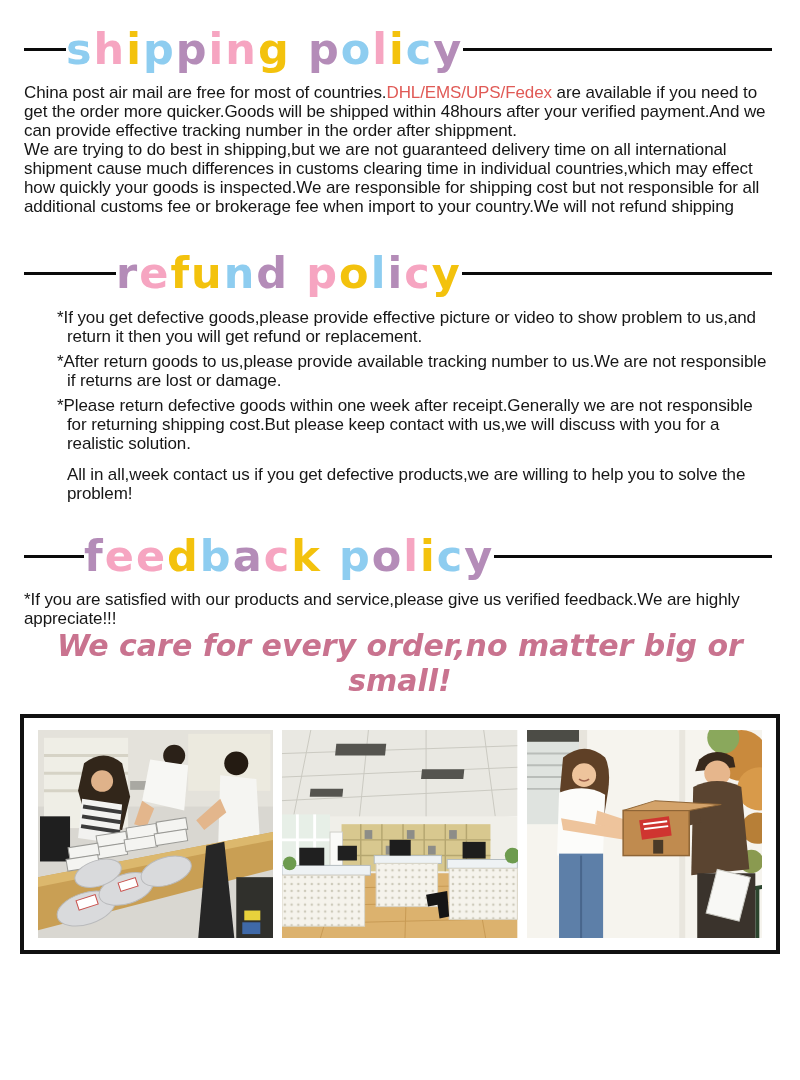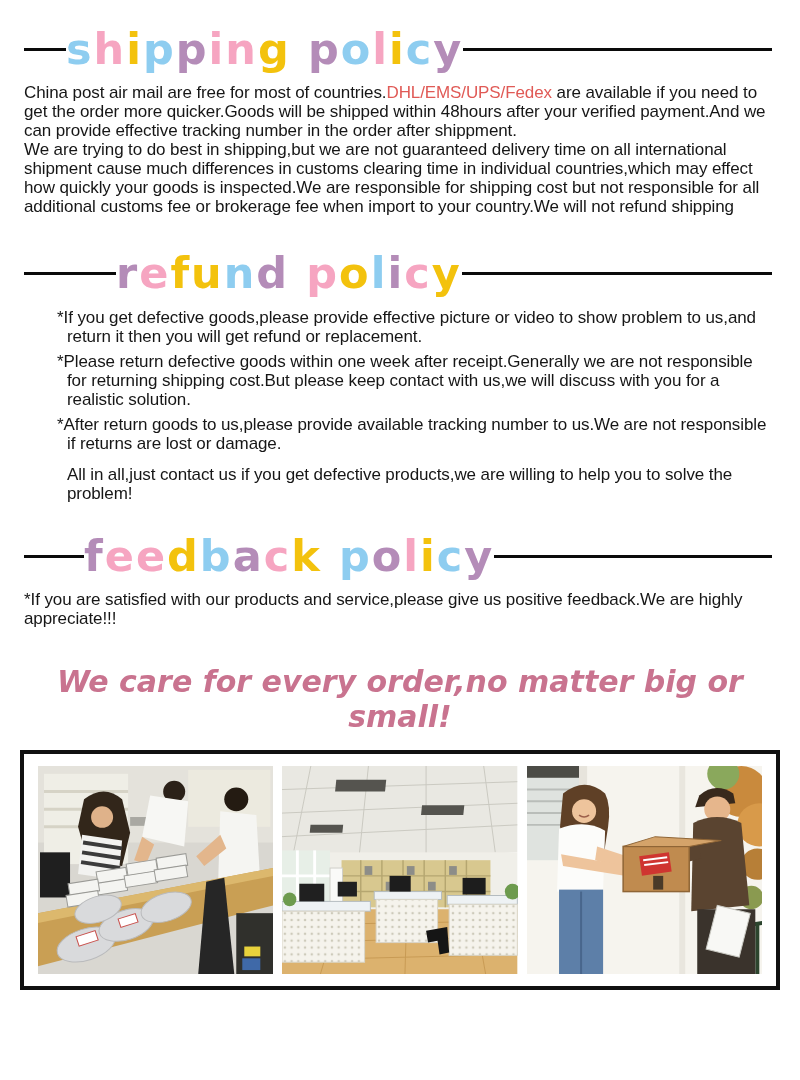--- a/index.html
+++ b/index.html
@@ -31,21 +31,21 @@
   p{margin:0;}
   .shipping-block{margin-top:10px;}
   .red{color:var(--red,#e05a56);}
   .bullets{margin-top:10px;margin-left:33px;}
   .bullet{padding-left:10px;text-indent:-10px;margin-top:6px;}
   .closing{margin-top:12px;padding-left:10px;}
   .fb-item{margin-top:10px;}
 
   
   .tagline{
-    margin-top:36px;text-align:center;
+    text-align:center;
     font-family:"DejaVu Sans",sans-serif;
     font-style:italic;font-weight:800;
     font-size:30px;letter-spacing:0;
     color:var(--tagline,#c9738f);
   }
 
   
   .photo-panel{
     margin-top:16px;margin-left:-4px;margin-right:-4px;
     border:4px solid #111;background:#fff;
@@ -72,34 +72,34 @@
   </section>
 
   <section>
     <div class="h-row second">
       <span class="rule rule-refund-l"></span>
       <h1 class="bubble"><span style="color: rgb(180, 140, 184);">r</span><span style="color: rgb(246, 165, 193);">e</span><span style="color: rgb(243, 194, 13);">f</span><span style="color: rgb(243, 194, 13);">u</span><span style="color: rgb(142, 205, 240);">n</span><span style="color: rgb(180, 140, 184);">d</span><span style="width: 0.4em;"> </span><span style="color: rgb(246, 165, 193);">p</span><span style="color: rgb(243, 194, 13);">o</span><span style="color: rgb(142, 205, 240);">l</span><span style="color: rgb(180, 140, 184);">i</span><span style="color: rgb(246, 165, 193);">c</span><span style="color: rgb(243, 194, 13);">y</span></h1>
       <span class="rule grow"></span>
     </div>
     <div class="body-text bullets">
       <p class="bullet">*If you get defective goods,please provide effective picture or video to show problem to us,and  return it then you will get refund or replacement.</p>
+      <p class="bullet">*After return goods to us,please provide available tracking number to us.We are not responsible if returns are lost or damage.</p>
       <p class="bullet">*Please return defective goods within one week after receipt.Generally we are not responsible for returning shipping cost.But please keep contact with us,we will discuss with you for a realistic solution.</p>
-      <p class="bullet">*After return goods to us,please provide available tracking number to us.We are not responsible if returns are lost or damage.</p>
-      <p class="closing">All in all,just contact us if you get defective products,we are willing to help you to solve the problem!</p>
+      <p class="closing">All in all,week contact us if you get defective products,we are willing to help you to solve the problem!</p>
     </div>
   </section>
 
   <section>
     <div class="h-row third">
       <span class="rule rule-feedback-l"></span>
       <h1 class="bubble"><span style="color: rgb(180, 140, 184);">f</span><span style="color: rgb(246, 165, 193);">e</span><span style="color: rgb(246, 165, 193);">e</span><span style="color: rgb(243, 194, 13);">d</span><span style="color: rgb(142, 205, 240);">b</span><span style="color: rgb(180, 140, 184);">a</span><span style="color: rgb(246, 165, 193);">c</span><span style="color: rgb(243, 194, 13);">k</span><span style="width: 0.4em;"> </span><span style="color: rgb(142, 205, 240);">p</span><span style="color: rgb(180, 140, 184);">o</span><span style="color: rgb(246, 165, 193);">l</span><span style="color: rgb(243, 194, 13);">i</span><span style="color: rgb(142, 205, 240);">c</span><span style="color: rgb(180, 140, 184);">y</span></h1>
       <span class="rule grow"></span>
     </div>
     <div class="body-text">
-      <p class="fb-item">*If you are satisfied with our products and service,please give us positive feedback.We are highly appreciate!!!</p>
+      <p class="fb-item">*If you are satisfied with our products and service,please give us verified feedback.We are highly appreciate!!!</p>
     </div>
   </section>
 
   <div class="tagline">We care for every order,no matter big or small!</div>
 
   <div class="photo-panel">
 
     <div class="photo">
       <svg viewBox="0 0 235 212" preserveAspectRatio="none" role="img" aria-label="Staff packing parcels at a wooden table stacked with white boxes and silver mailer bags">
         <rect x="0" y="0" width="235" height="212" fill="#d9d7d1"></rect>

